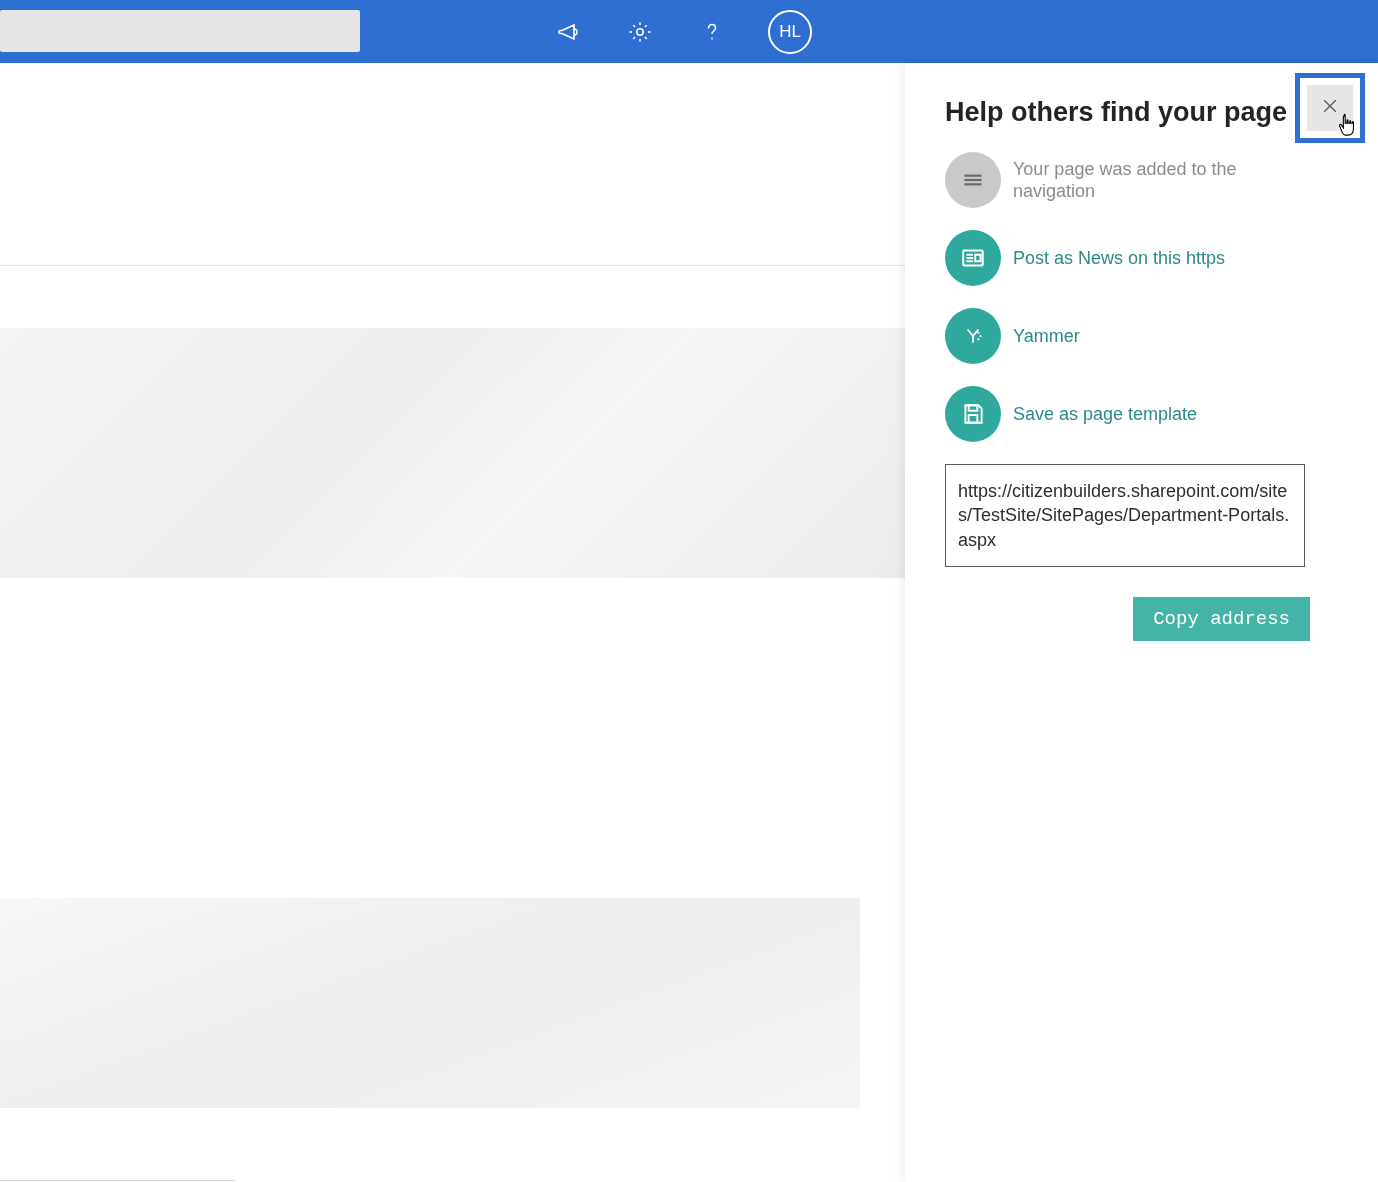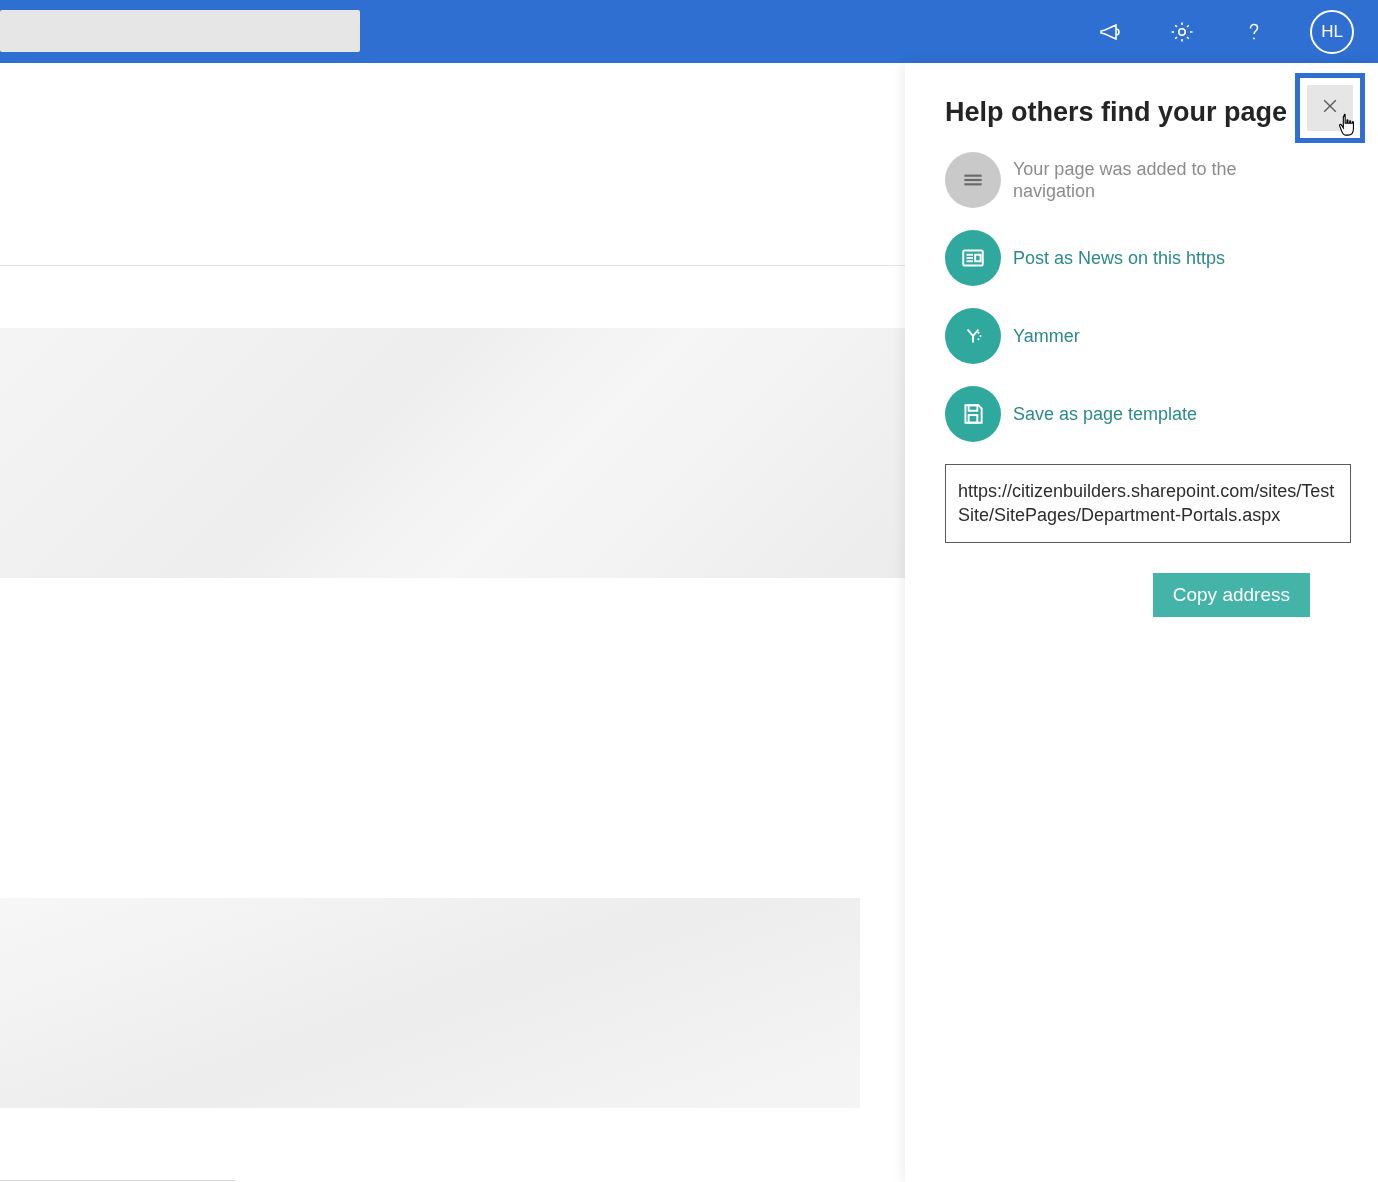--- a/index.html
+++ b/index.html
@@ -2,22 +2,22 @@
 <html><head>
 <meta charset="utf-8">
 <style>
   * { box-sizing: border-box; margin: 0; padding: 0; }
   html, body { width: 1378px; height: 1182px; font-family: "Segoe UI", Arial, sans-serif; overflow: hidden; background: #fff; }
 
   
   .topbar {
     position: absolute; top: 0; left: 0; right: 0; height: 63px;
     background: #2f6fd1;
-    display: flex; align-items: center; justify-content: flex-end;
-    padding-right: 24px; gap: 40px;
+    display: flex; align-items: center; justify-content: center;
+    padding-right: 14px; gap: 40px;
   }
   .search-box {
     position: absolute; top: 10px; left: 0; width: 360px; height: 42px;
     background: #e6e6e6; border-radius: 2px;
   }
   .topbar-icon {
     width: 32px; height: 32px; display: flex; align-items: center; justify-content: center;
     color: #fff; cursor: pointer;
   }
   .topbar-icon svg { width: 24px; height: 24px; stroke: #fff; fill: none; stroke-width: 1.6; }
@@ -101,29 +101,29 @@
   .circle.teal { background: #2fa89e; }
   .circle svg { width: 26px; height: 26px; }
   .option-label.muted { color: #8c8c8c; font-size: 18px; line-height: 1.25; max-width: 290px; }
   .option-label.link  { color: #2b8a8a; font-size: 18px; cursor: pointer; }
 
   .section-label {
     font-size: 19px; font-weight: 600; color: #242424;
     margin-top: 12px;
   }
   .address-box {
-    width: 406px; border: 1.5px solid #5b5b5b; padding: 14px 12px;
+    width: 360px; border: 1.5px solid #5b5b5b; padding: 14px 12px;
     font-size: 18px; color: #2d2d2d; line-height: 1.35;
     word-break: break-all;
   }
   .copy-btn {
     margin-top: 30px; float: right; margin-right: 32px;
     background: #44b3a8; color: #fff; border: none;
     font-size: 19px; padding: 11px 20px; cursor: pointer;
-    font-family: Liberation Sans, sans-serif;
+    font-family: Liberation Mono, monospace;
   }
 </style>
 </head>
 <body>
 
 <div class="topbar">
   <div class="search-box"></div>
 
   <div class="topbar-icon">
     <svg viewBox="0 0 24 24">

